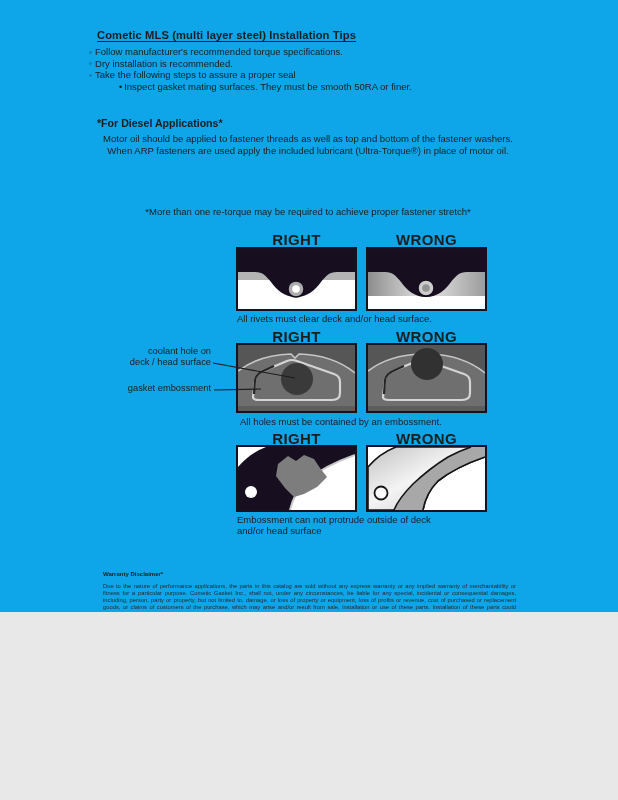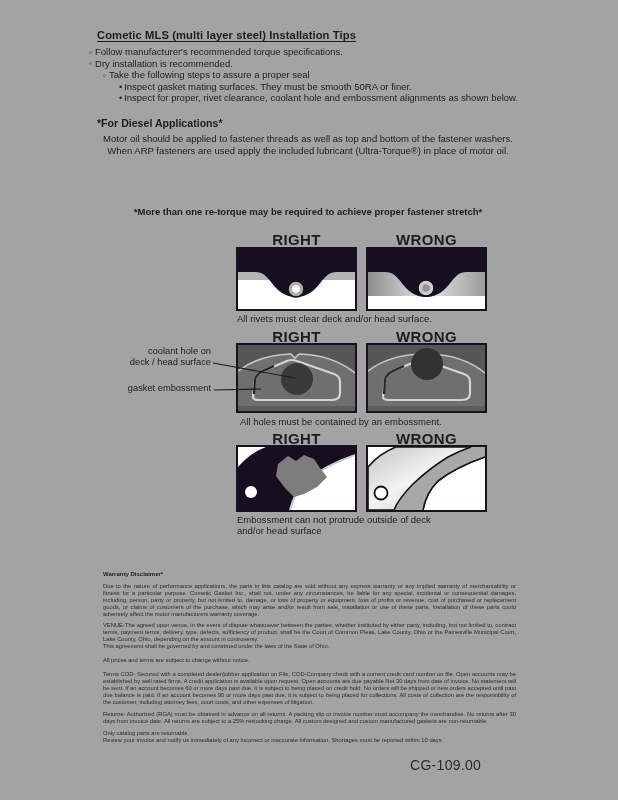--- a/index.html
+++ b/index.html
@@ -1,16 +1,16 @@
 <!DOCTYPE html>
 <html><head>
 <meta charset="utf-8">
 <style>
   html,body{margin:0;padding:0;background:#e8e8e8;}
-  #page{position:relative;width:618px;height:800px;background:#a3a3a3;overflow:hidden;
+  #page{position:relative;width:618px;height:612px;background:#0ea5e9;overflow:hidden;
         font-family:"Liberation Sans","DejaVu Sans",sans-serif;color:#1d1d1d;}
   .abs{position:absolute;}
   
   .doc-title{left:97px;top:29px;font-size:11.2px;font-weight:700;
              text-decoration:underline;text-underline-offset:2px;letter-spacing:.1px;}
   .bullet-row{font-size:9.5px;line-height:11.5px;white-space:nowrap;}
   .bullet-mark{display:inline-block;margin-right:3px;font-size:8.5px;vertical-align:0.5px;}
   .sub-mark{display:inline-block;margin-right:2px;font-size:9px;}
   .diesel-h{left:97px;top:117px;font-size:10.6px;font-weight:700;}
   .para{left:97px;width:422px;font-size:9.5px;line-height:11.6px;text-align:center;}
@@ -32,33 +32,30 @@
 <div id="page">
 
   <div class="abs doc-title">Cometic MLS (multi layer steel) Installation Tips</div>
 
   <div class="abs bullet-row" style="left:89px;top:46px;">
     <span class="bullet-mark">◦</span><span>Follow manufacturer's recommended torque specifications.</span>
   </div>
   <div class="abs bullet-row" style="left:89px;top:57.5px;">
     <span class="bullet-mark">◦</span><span>Dry installation is recommended.</span>
   </div>
-  <div class="abs bullet-row" style="left:103px;top:69px;text-align:right;">
+  <div class="abs bullet-row" style="left:89px;top:69px;text-align:right;">
     <span class="bullet-mark">◦</span><span>Take the following steps to assure a proper seal</span>
   </div>
   <div class="abs bullet-row" style="left:119px;top:80.5px;">
     <span class="sub-mark">•</span><span>Inspect gasket mating surfaces.  They must be smooth 50RA or finer.</span>
   </div>
-  <div class="abs bullet-row" style="left:119px;top:92px;">
-    <span class="sub-mark">•</span><span>Inspect for proper, rivet clearance, coolant hole and embossment alignments as shown below.</span>
-  </div>
 
   <div class="abs diesel-h">*For Diesel Applications*</div>
   <div class="abs para" style="top:133px;">Motor oil should be applied to fastener threads as well as top and bottom of the fastener washers. When ARP fasteners are used apply the included lubricant (Ultra-Torque®) in place of motor oil.</div>
-  <div class="abs para" style="top:206px;font-weight:bold;">*More than one re-torque may be required to achieve proper fastener stretch*</div>
+  <div class="abs para" style="top:206px;">*More than one re-torque may be required to achieve proper fastener stretch*</div>
 
   <div class="abs dg-label" style="left:236px;top:231px;">RIGHT</div>
   <div class="abs dg-label" style="left:366px;top:231px;">WRONG</div>
 
   <div class="abs box" style="left:236px;top:247px;width:121px;height:64px;">
     <svg viewBox="0 0 117 60" preserveAspectRatio="none">
       <rect x="0" y="23" width="117" height="8" fill="#b4b4b4"></rect>
       <path d="M0,0 H117 V23 H99 C91,23 88,27 83,33 C77,41 70,48 58,48 C46,48 39,41 33,33 C28,27 25,23 17,23 H0 Z" fill="#170f1f"></path>
       <circle cx="58" cy="40" r="8" fill="#adadad" stroke="#120b1a" stroke-width="1.4"></circle>
       <circle cx="58" cy="40" r="3.8" fill="#ffffff"></circle>

